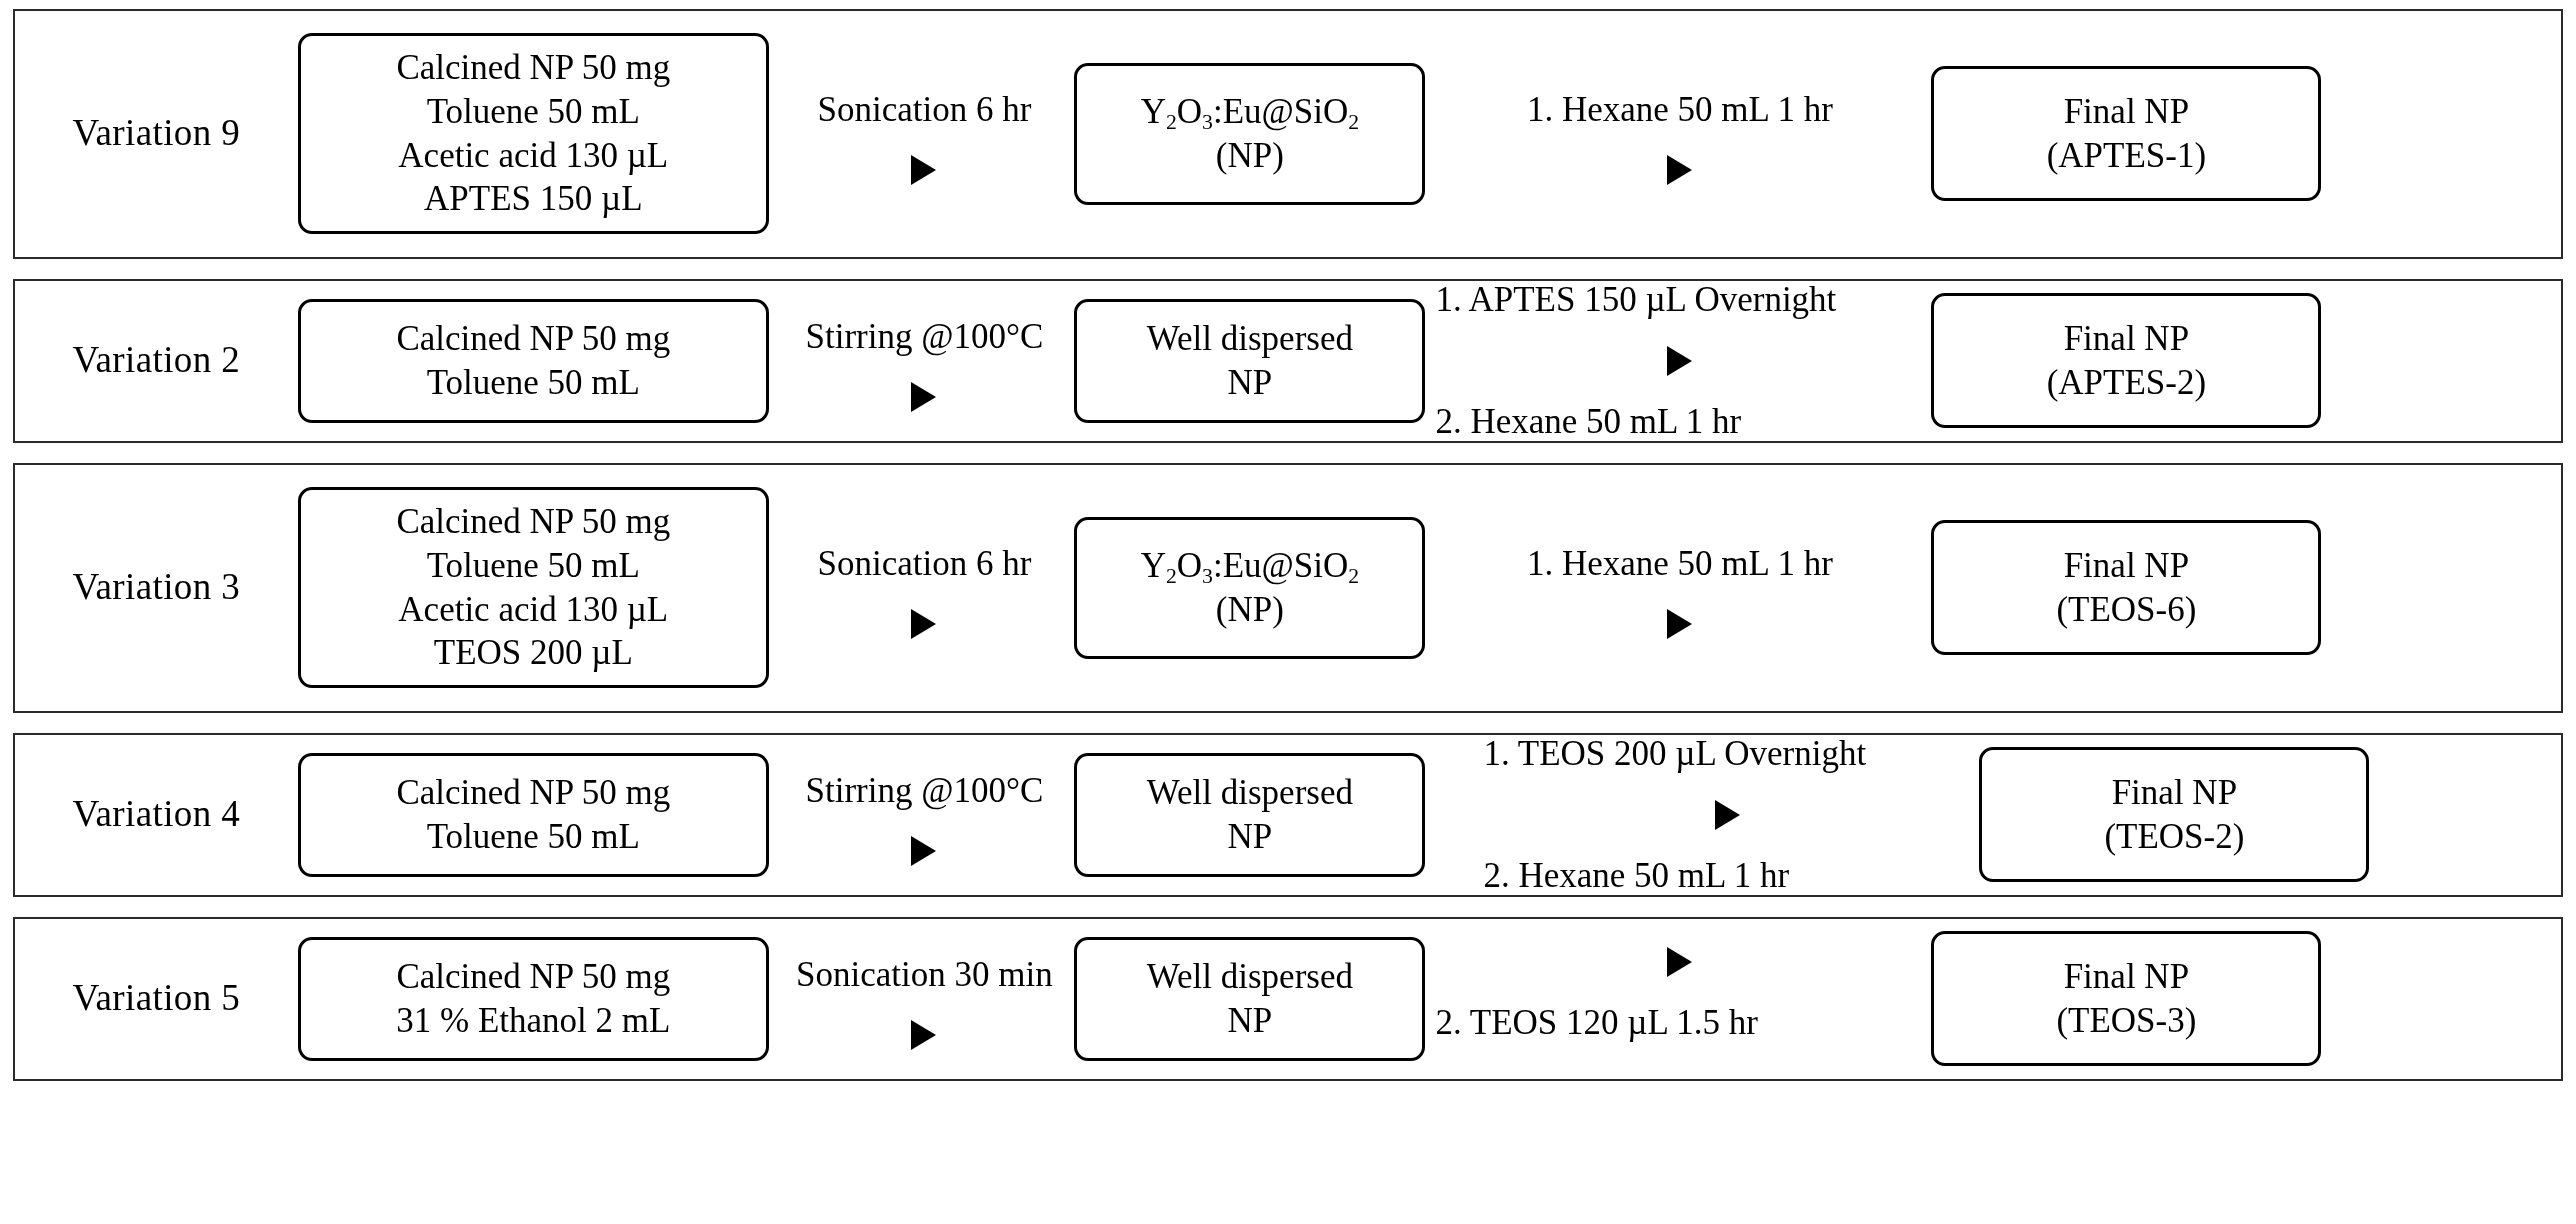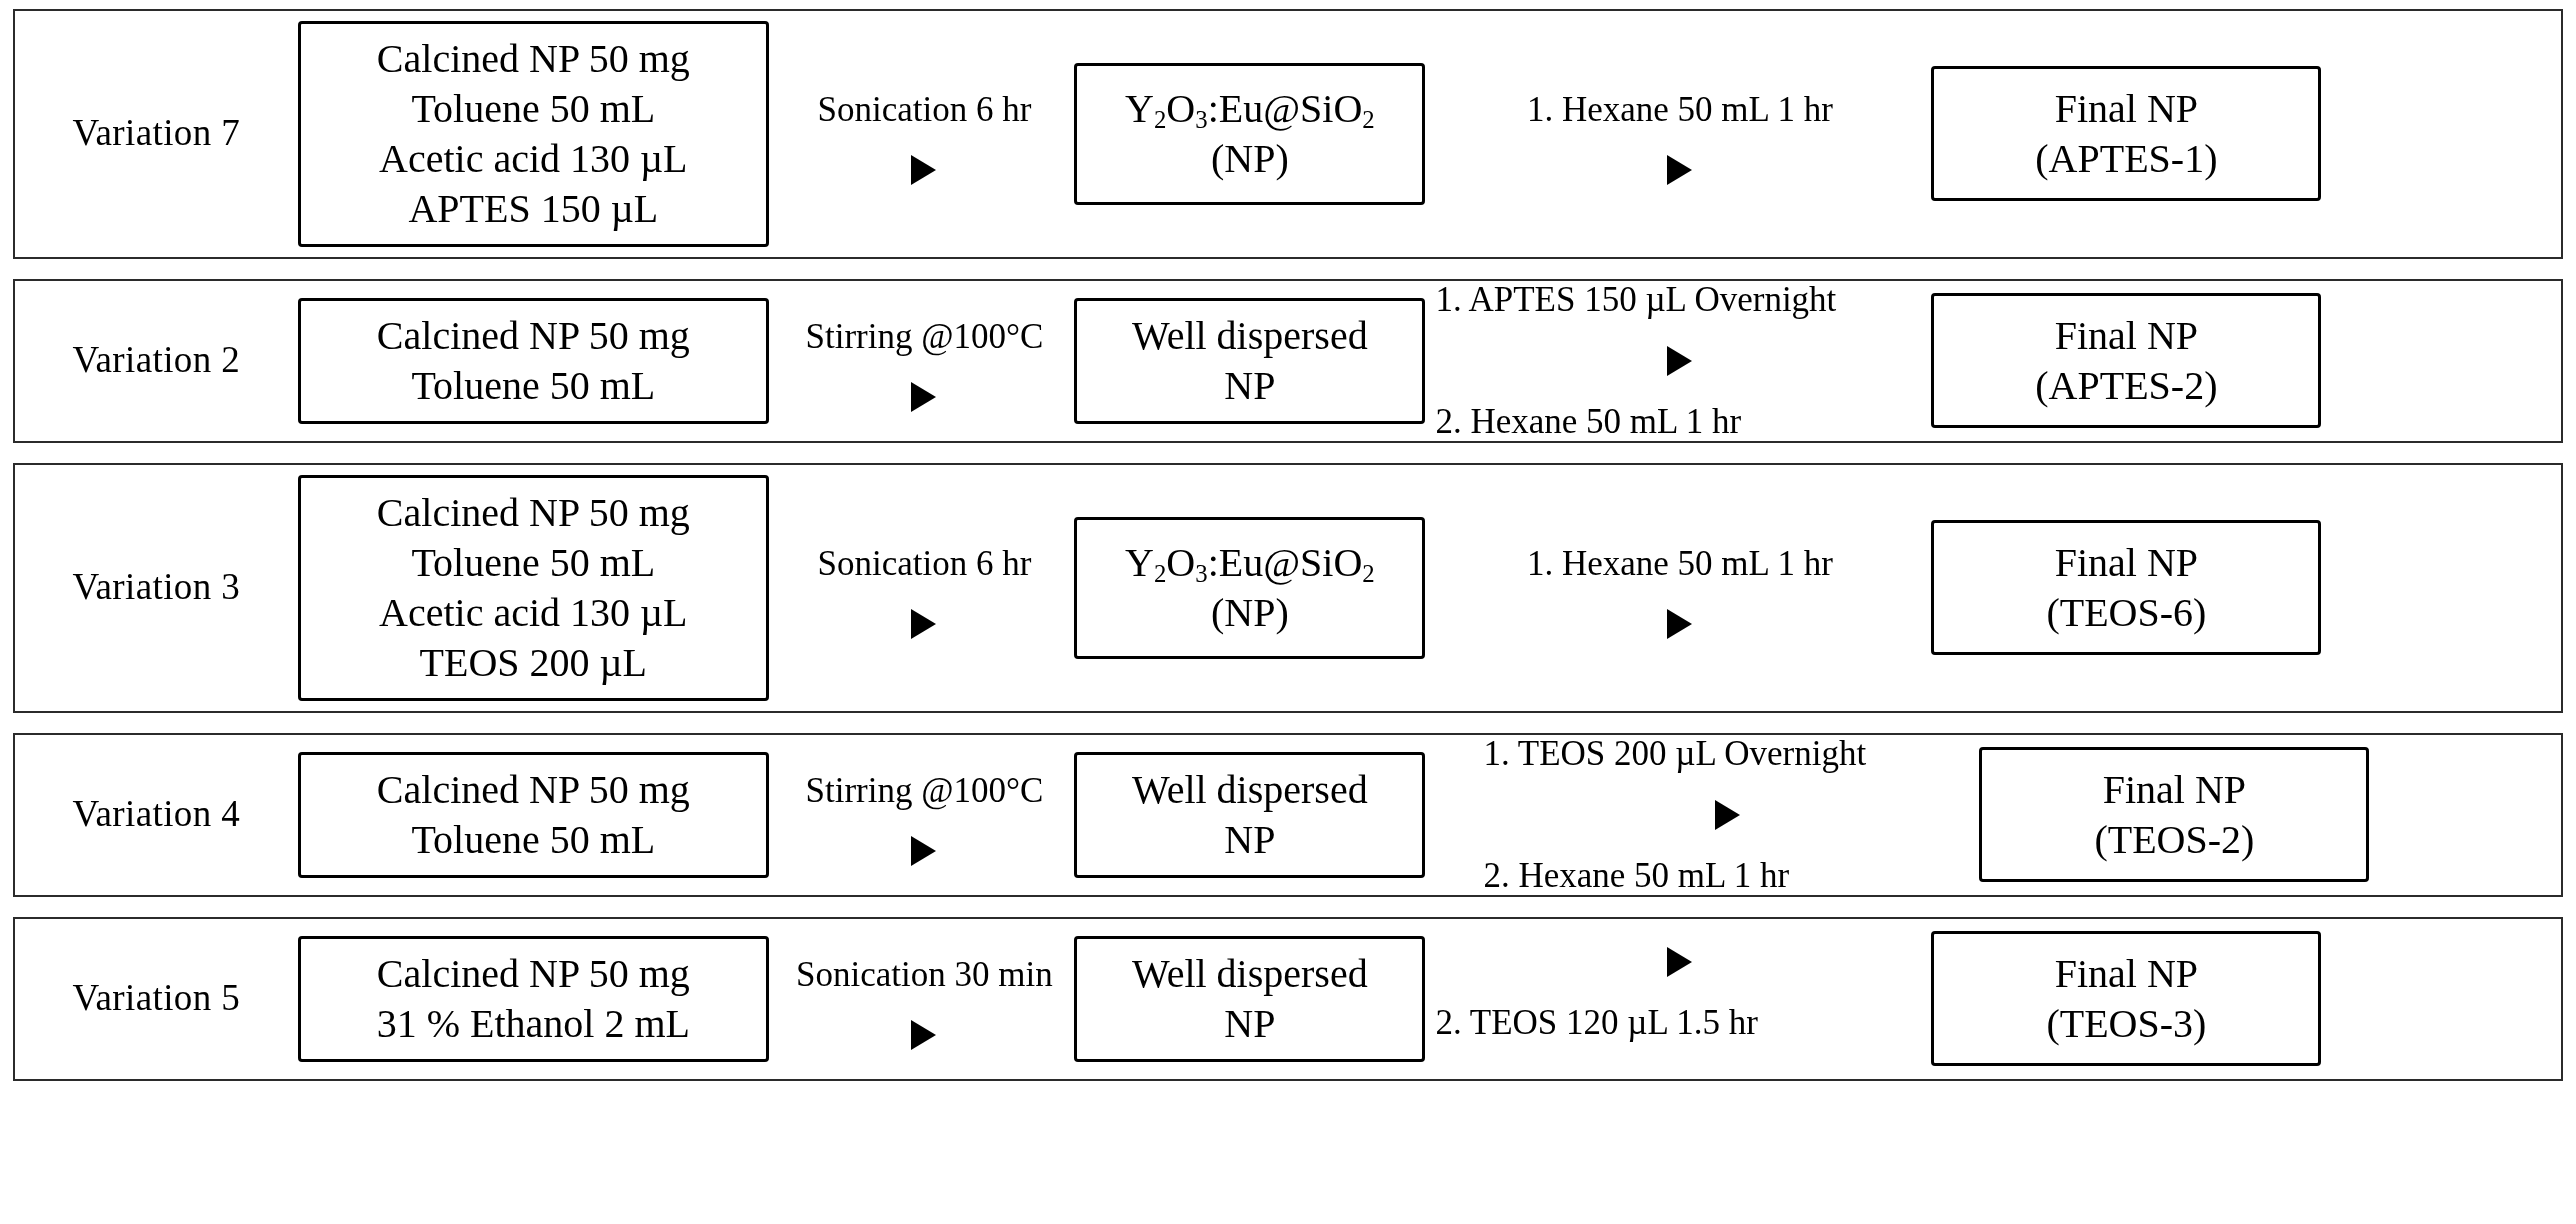--- a/index.html
+++ b/index.html
@@ -47,29 +47,29 @@
     font-size: 37px;
     line-height: 1.1;
     letter-spacing: 0.4px;
     white-space: nowrap;
   }
 
   
   .stage-box {
     flex: 0 0 auto;
     border: 3.5px solid #000000;
-    border-radius: 4px;
+    border-radius: 14px;
     background: #ffffff;
     box-sizing: border-box;
     display: flex;
     flex-direction: column;
     align-items: center;
     justify-content: center;
     text-align: center;
-    font-size: 40px;
+    font-size: 35px;
     line-height: 1.25;
     padding: 10px 15.6px;
     white-space: nowrap;
   }
   .stage-box .line { display: block; }
 
   sub {
     font-size: 0.62em;
     vertical-align: -0.26em;
     line-height: 0;
@@ -118,21 +118,21 @@
 
   
   .sp { flex: 0 0 auto; }
   .grow { flex: 1 1 auto; }
 </style>
 </head>
 <body>
 
 <div id="canvas">
     <div class="variation-row row-h-tall">
-      <div class="variation-label">Variation 7</div>
+      <div class="variation-label">Variation 9</div>
       <div class="stage-box" style="width: 471px; min-height: 181px;">
         <span class="line">Calcined NP 50 mg</span>
         <span class="line">Toluene 50 mL</span>
         <span class="line">Acetic acid 130 µL</span>
         <span class="line">APTES 150 µL</span>
       </div>
       <div class="sp" style="width: 15.6px;"></div>
       <div class="arrow-group" style="width: 280px;">
         <div class="arrow-caption above">Sonication 6 hr</div>
         <div class="arrow-line">

